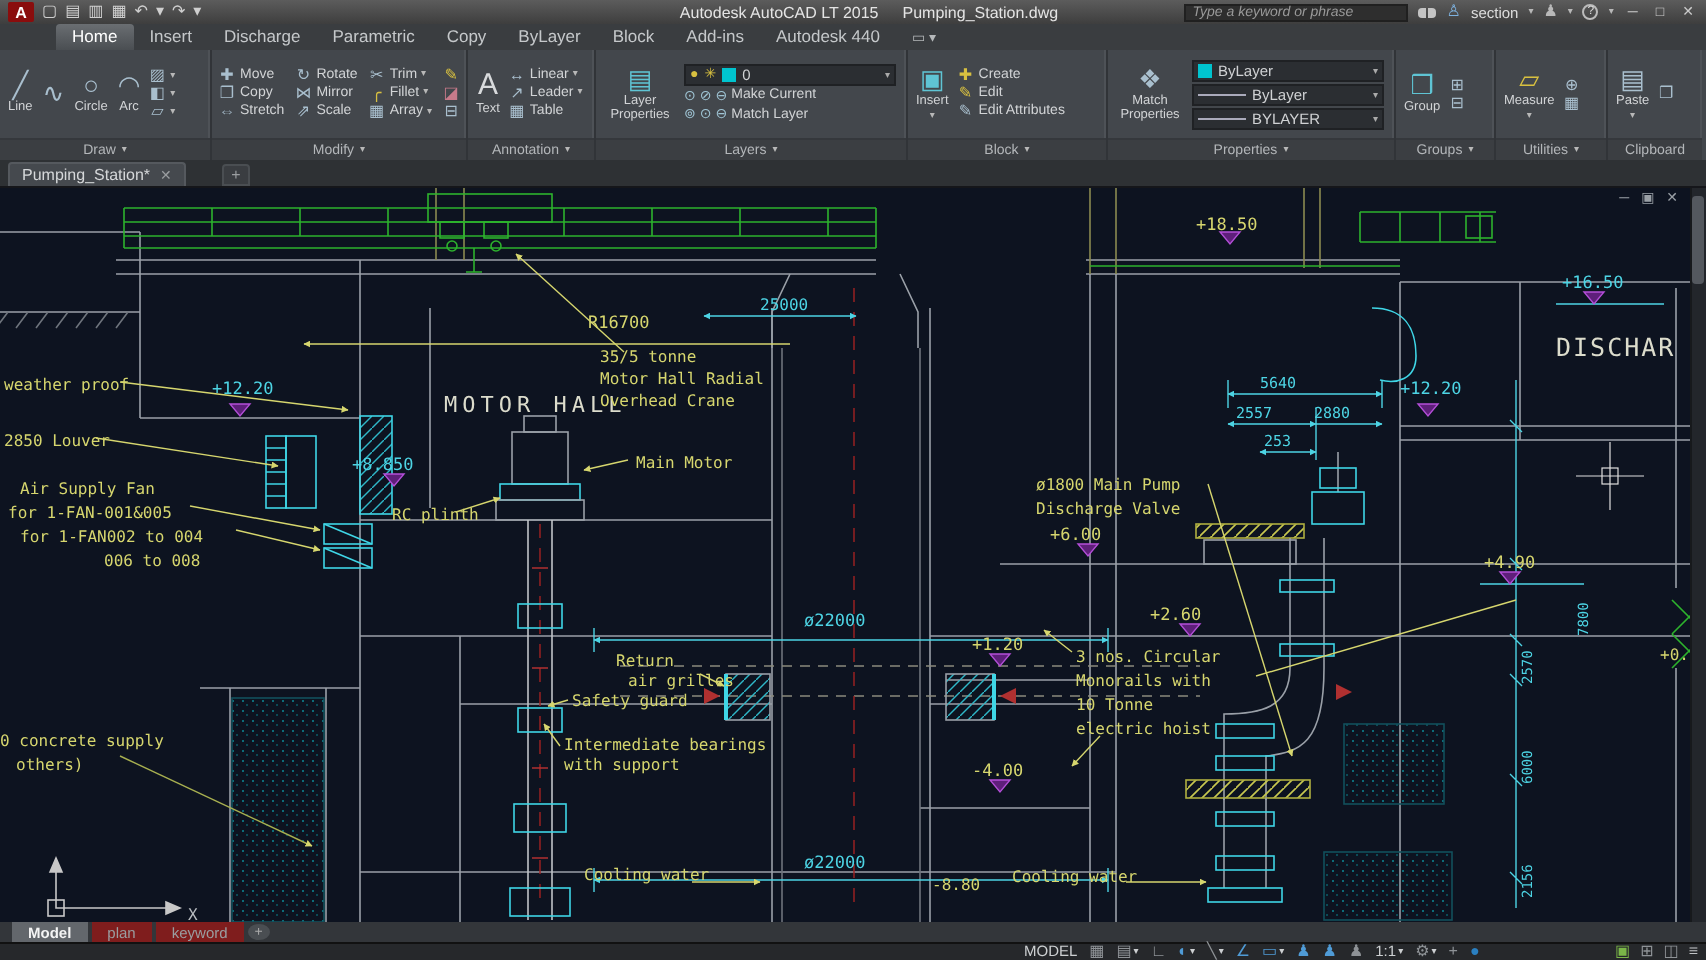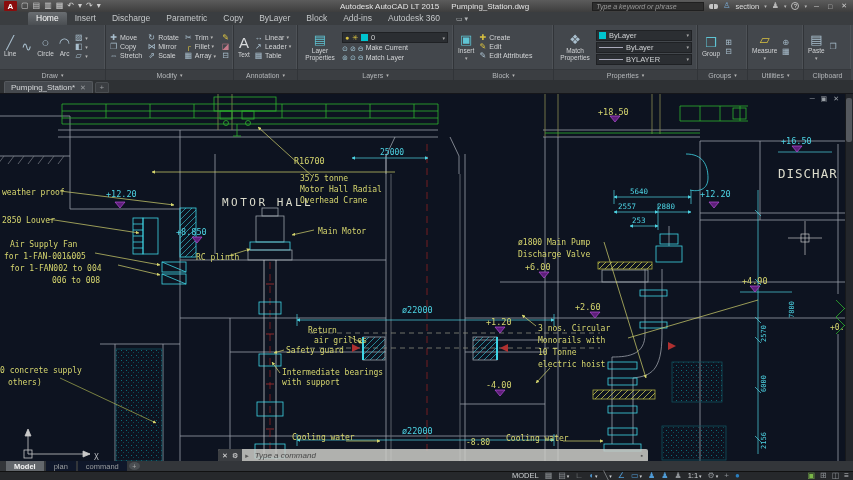--- a/index.html
+++ b/index.html
@@ -34,37 +34,37 @@
 .sb{display:flex;align-items:center;gap:2px;font-size:7px;color:#d2d4d6;line-height:1.15;white-space:nowrap}
 .sb .ic{font-size:8px;color:#a9bfce;width:9px;text-align:center;line-height:1}
 .grid3{display:flex;gap:5px}
 .dd{background:#2b2e32;border:1px solid #1f2124;height:11px;display:flex;align-items:center;font-size:7.5px;color:#d0d2d4;padding:0 2px;gap:3px}
 .chip{width:7px;height:7px;background:#00c4cf;flex:none}
 .lineg{width:24px;height:1px;background:#aab;flex:none}
 .ddcar{margin-left:auto;font-size:5px;color:#aaa}
 .mini{font-size:7px;color:#9fc4d4;line-height:1}
 .yel{color:#d8c040!important}.pnk{color:#c77a8a!important}
 
-.filetabs{height:14px;background:#2e3134;display:flex;align-items:flex-end;padding-left:4px;gap:2px;border-bottom:1px solid #15161a}
+.filetabs{height:14px;background:#2e3134;display:flex;align-items:flex-end;padding-left:4px;gap:18px;border-bottom:1px solid #15161a}
 .ftab{background:#45494e;border:1px solid #55595e;border-bottom:none;font-size:8px;color:#d6d8da;padding:1px 6px;display:flex;gap:5px;align-items:center;border-radius:2px 2px 0 0}
 .ftab .x{color:#9a9da0;font-size:7px}
 .plustab{width:14px;height:11px;background:#3a3d41;border:1px solid #4a4e52;color:#9a9da0;font-size:8px;display:flex;align-items:center;justify-content:center;border-radius:2px 2px 0 0}
 
 .canvas{position:relative;height:367px;background:#0d1320;overflow:hidden}
 .canvas svg{position:absolute;inset:0}
 .cmdbar{position:absolute;left:218px;top:355px;width:430px;height:13px;background:rgba(206,206,200,.85);display:flex;align-items:center;font-size:8px;border-radius:2px;overflow:hidden}
 .cmddark{background:#3b3e42;color:#e0e0e0;height:100%;display:flex;align-items:center;padding:0 4px;gap:4px;font-size:7px}
 .cmdtext{font-style:italic;color:#464646;padding-left:6px;font-size:8px}
 .cmddot{margin-left:auto;margin-right:5px;color:#555;font-size:7px}
 .scroll{position:absolute;right:0;top:0;width:8px;height:100%;background:#23262b;border-left:1px solid #17191c}
 .thumb{position:absolute;right:1px;top:4px;width:6px;height:44px;background:#54585e;border-radius:2px}
 .wctrl{position:absolute;right:12px;top:1px;color:#9aa0a6;font-size:7px;letter-spacing:2px}
 
 .layoutrow{height:10px;background:#33363a;display:flex;align-items:stretch;padding-left:6px;gap:2px}
-.ltab{font-size:7.5px;color:#9a9da0;padding:0 8px;display:flex;align-items:center;background:#0f172a}
+.ltab{font-size:7.5px;color:#9a9da0;padding:0 8px;display:flex;align-items:center;background:#7f1d1d}
 .ltab.active{background:#63676c;color:#f4f4f4;font-weight:bold}
 .lplus{width:11px;margin:1px 0;border-radius:50%;background:#4a4e52;color:#aaa;font-size:7px;display:flex;align-items:center;justify-content:center}
 .statusrow{height:9px;background:#26282b;display:flex;align-items:center;padding-left:512px;gap:6px;font-size:7.5px;color:#cdd0d2;border-top:1px solid #111}
 .si{display:flex;align-items:center;gap:1px;line-height:1;white-space:nowrap}
 .si .g{font-size:8px;line-height:1}
 .rgroup{margin-left:auto;display:flex;gap:5px;padding-right:4px;align-items:center}
 </style>
 </head>
 <body>
 
@@ -119,21 +119,21 @@
 
 <div class="tabrow">
   <span class="rtab active">Home</span>
   <span class="rtab">Insert</span>
   <span class="rtab">Discharge</span>
   <span class="rtab">Parametric</span>
   <span class="rtab">Copy</span>
   <span class="rtab">ByLayer</span>
   <span class="rtab">Block</span>
   <span class="rtab">Add-ins</span>
-  <span class="rtab">Autodesk 360</span>
+  <span class="rtab">Autodesk 440</span>
   <span class="rtab-end">▭ ▾</span>
 </div>
 
 <div class="ribbon">
 
   <div class="panel" style="width:106px">
     <div class="pbody">
       <div class="bb">
           <span class="ic">╱</span>
           <span>Line</span>
@@ -645,35 +645,26 @@
         <text x="794" y="224" fill="#4dd4e4" font-size="7" transform="rotate(-90 794 224)">7800</text>
         <text x="94" y="366" fill="#b8bcc0" font-size="8">X</text>
       </g>
 </svg>
 
 <div class="wctrl">─ ▣ ✕</div>
 <div class="scroll">
       <div class="thumb"></div>
     </div>
 
-<div class="cmdbar">
-  <div class="cmddark">
-    <span>✕</span>
-    <span>⚙</span>
-  </div>
-  <span style="color:#555;font-size:7px;padding-left:3px">▸</span>
-  <span class="cmdtext">Type a command</span>
-  <span class="cmddot">▪</span>
-</div>
 </div>
 
 <div class="layoutrow">
   <div class="ltab active">Model</div>
   <div class="ltab">plan</div>
-  <div class="ltab">command</div>
+  <div class="ltab">keyword</div>
   <div class="lplus">+</div>
 </div>
 
 <div class="statusrow">
   <span style="display:flex;gap:6px;align-items:center">
       <span class="si">
         <span>MODEL</span>
       </span>
       <span class="si">
         <span class="g" style="color: rgb(142, 146, 150);">▦</span>

